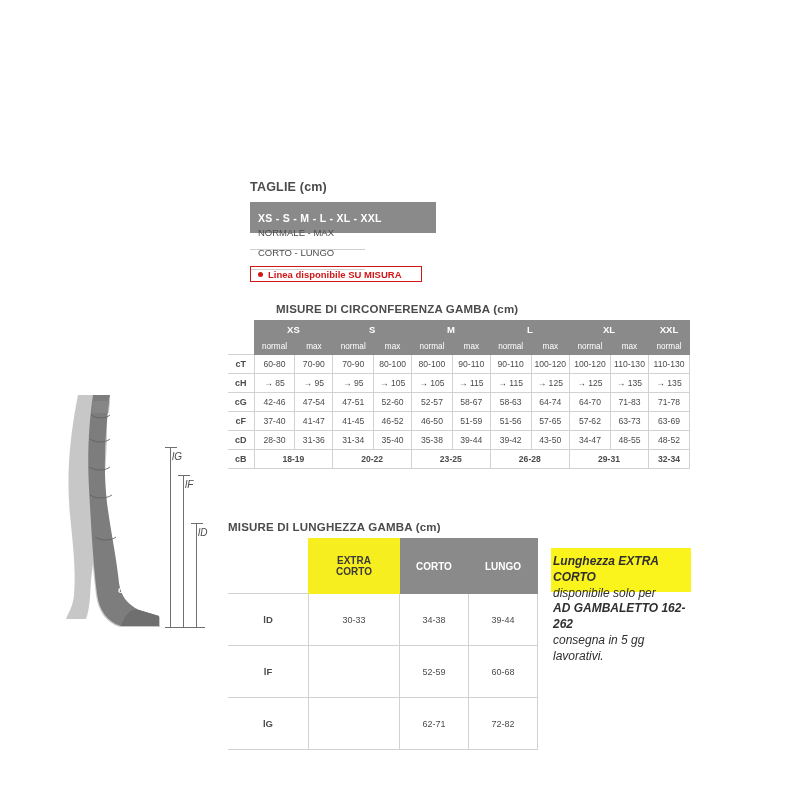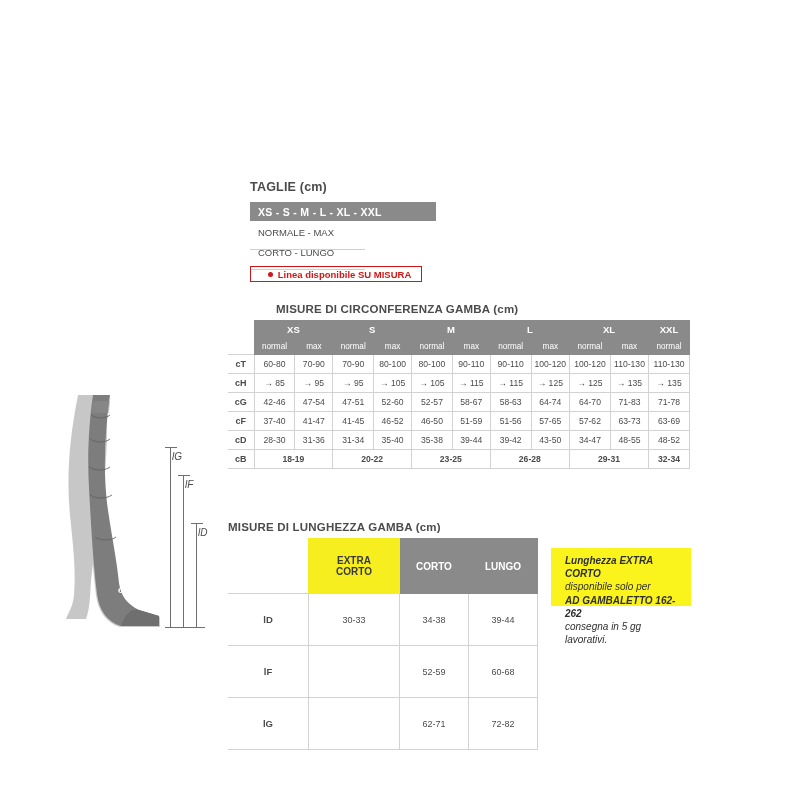--- a/index.html
+++ b/index.html
@@ -12,36 +12,36 @@
     position:relative;
   }
   .page{position:absolute;inset:0;}
 
   
   .taglie-title{
     position:absolute;left:250px;top:180px;
     font-size:12.5px;font-weight:bold;color:#4b4b4b;letter-spacing:.2px;
   }
   .taglie-bar{
-    position:absolute;left:250px;top:202px;width:186px;height:19px;
+    position:absolute;left:250px;top:202px;width:186px;height:31px;
     background:#8a8a8a;color:#ffffff;font-size:10.5px;font-weight:bold;
     display:flex;align-items:center;padding-left:8px;box-sizing:border-box;
     letter-spacing:.3px;
   }
   .taglie-row{
     position:absolute;left:250px;font-size:9.5px;color:#4b4b4b;
     border-bottom:1px solid #cfcfcf;width:115px;padding-bottom:11px;padding-left:8px;
     box-sizing:border-box;
   }
   .taglie-row.r1{top:227px;}
   .taglie-row.r2{top:247px;}
   .taglie-red{
     position:absolute;left:250px;top:266px;width:172px;height:16px;
     border:1px solid #d01717;color:#d01717;font-size:9.5px;font-weight:bold;
-    display:flex;align-items:center;padding-left:7px;box-sizing:border-box;justify-content:center;
+    display:flex;align-items:center;padding-left:7px;box-sizing:border-box;
   }
   .taglie-red .dot{
     width:5px;height:5px;background:#d01717;border-radius:50%;margin-right:5px;flex:none;
   }
 
   
   .sec-title{
     position:absolute;font-size:11.5px;font-weight:bold;color:#4b4b4b;letter-spacing:.2px;
   }
   .sec-circ{left:228px;top:303px;padding-left:48px;}
@@ -79,23 +79,23 @@
   .lung th,.lung td{border:1px solid #d2d2d2;text-align:center;height:19px;padding:16px;}
   .lung thead th{
     background:#8a8a8a;color:#ffffff;font-weight:bold;font-size:10px;border-color:#8a8a8a;
   }
   .lung thead th.yellow{background:#f7ee1f;color:#3a3a3a;border-color:#f7ee1f;}
   .lung thead th.blank{background:#ffffff;border:none;width:48px;}
   .lung td.lbl{font-weight:bold;font-size:9.5px;width:48px;border-left:none;}
 
   
   .note{
-    position:absolute;left:551px;top:548px;width:140px;height:58px;
-    background:#fbf41c;color:#2f2f2f;font-size:10px;line-height:1.32;
-    padding:6px 14px;box-sizing:border-box;font-style:italic;
+    position:absolute;left:551px;top:548px;width:140px;height:44px;
+    background:#fbf41c;color:#2f2f2f;font-size:12px;line-height:1.32;
+    padding:6px 2px;box-sizing:border-box;font-style:italic;
   }
   .note b{font-style:italic;}
 
   
   .leg{position:absolute;left:60px;top:395px;width:170px;height:245px;}
   .leg-lbl{
     position:absolute;font-size:9px;font-weight:bold;color:#ffffff;
   }
   .dim-lbl{
     position:absolute;font-size:10px;color:#4b4b4b;font-style:italic;

